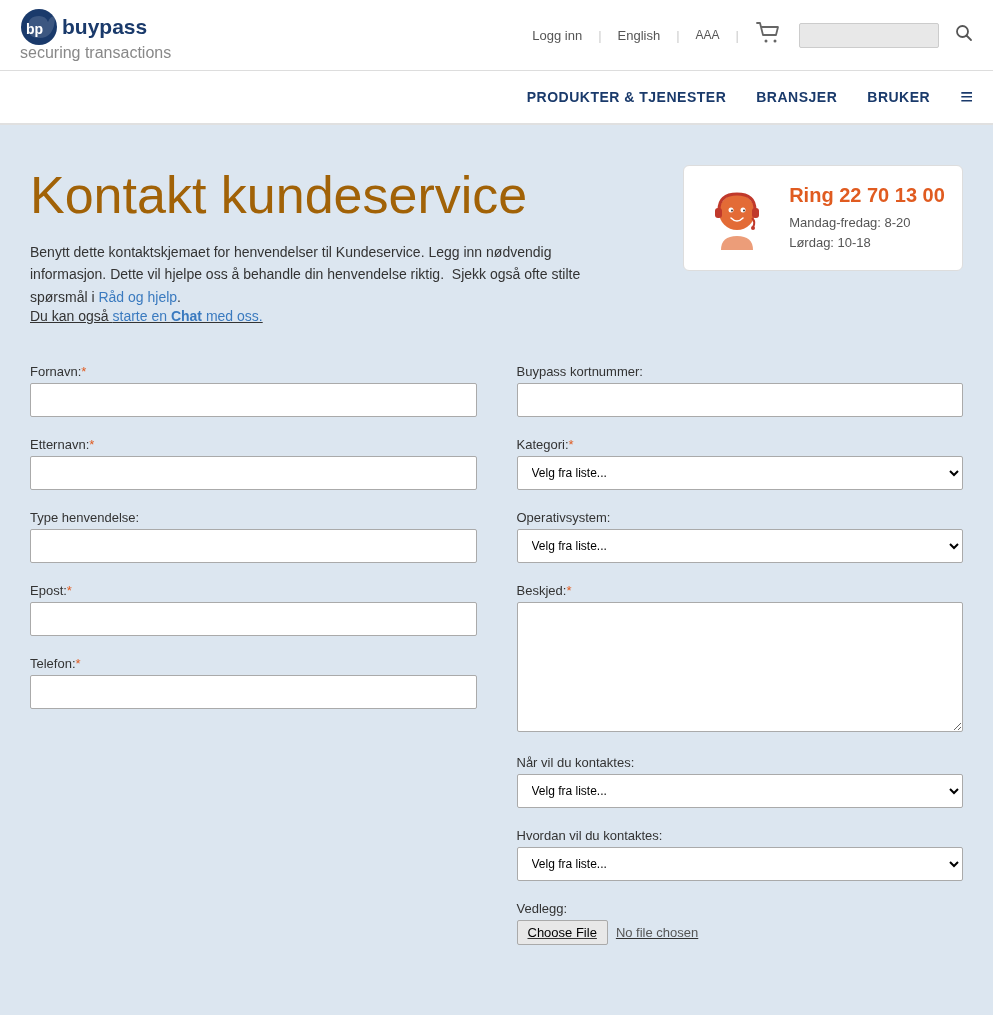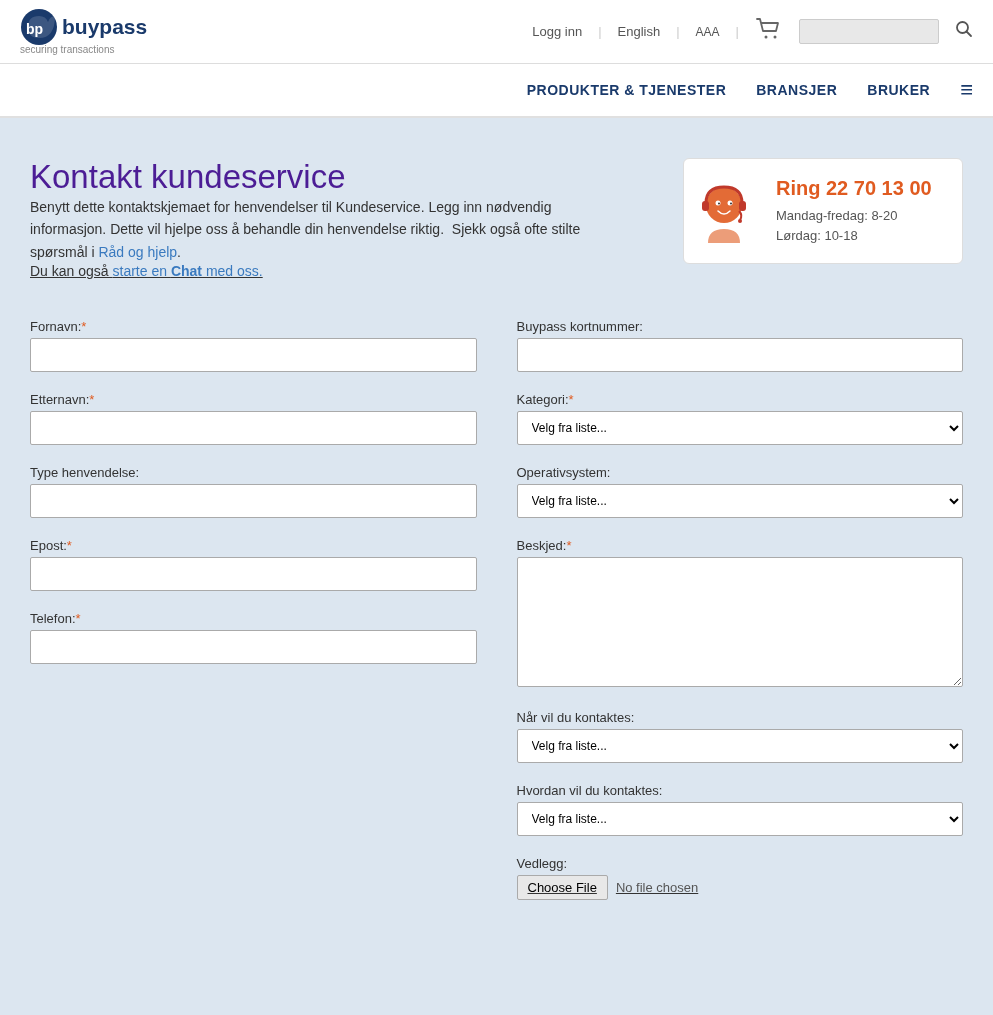--- a/index.html
+++ b/index.html
@@ -22,21 +22,21 @@
     }
     .logo-text {
       font-size: 28px;
       font-weight: bold;
       color: #1a3a6b;
       display: flex;
       align-items: center;
       gap: 4px;
     }
     .logo-tagline {
-      font-size: 10px;
+      font-size: 16px;
       color: #888;
       margin-top: -2px;
     }
     .top-nav-right {
       display: flex;
       align-items: center;
       gap: 16px;
       font-size: 13px;
       color: #555;
     }
@@ -95,23 +95,24 @@
 
     
     .page-header {
       display: flex;
       align-items: flex-start;
       justify-content: space-between;
       margin-bottom: 20px;
     }
     .page-title-area { flex: 1; }
     .page-title {
-      font-size: 33px;
-      color: #4c1d95;
+      font-size: 52px;
+      color: #a16207;
       font-weight: normal;
+      margin-bottom: 16px;
     }
     .page-intro {
       font-size: 14px;
       color: #333;
       line-height: 1.6;
       max-width: 560px;
     }
     .page-intro a { color: #3a7abf; text-decoration: none; }
     .page-chat { margin-top: 0; font-size: 14px; color: #333; text-decoration: underline; }
     .page-chat a { color: #3a7abf; text-decoration: none; }
@@ -121,20 +122,21 @@
     .contact-card {
       background: #fff;
       border: 1px solid #ddd;
       border-radius: 6px;
       padding: 16px 4px;
       display: flex;
       align-items: center;
       gap: 16px;
       min-width: 280px;
       max-width: 300px;
+      justify-content: center;
     }
     .contact-avatar {
       width: 72px;
       height: 72px;
       flex-shrink: 0;
     }
     .contact-info {}
     .contact-phone {
       font-size: 20px;
       font-weight: bold;

